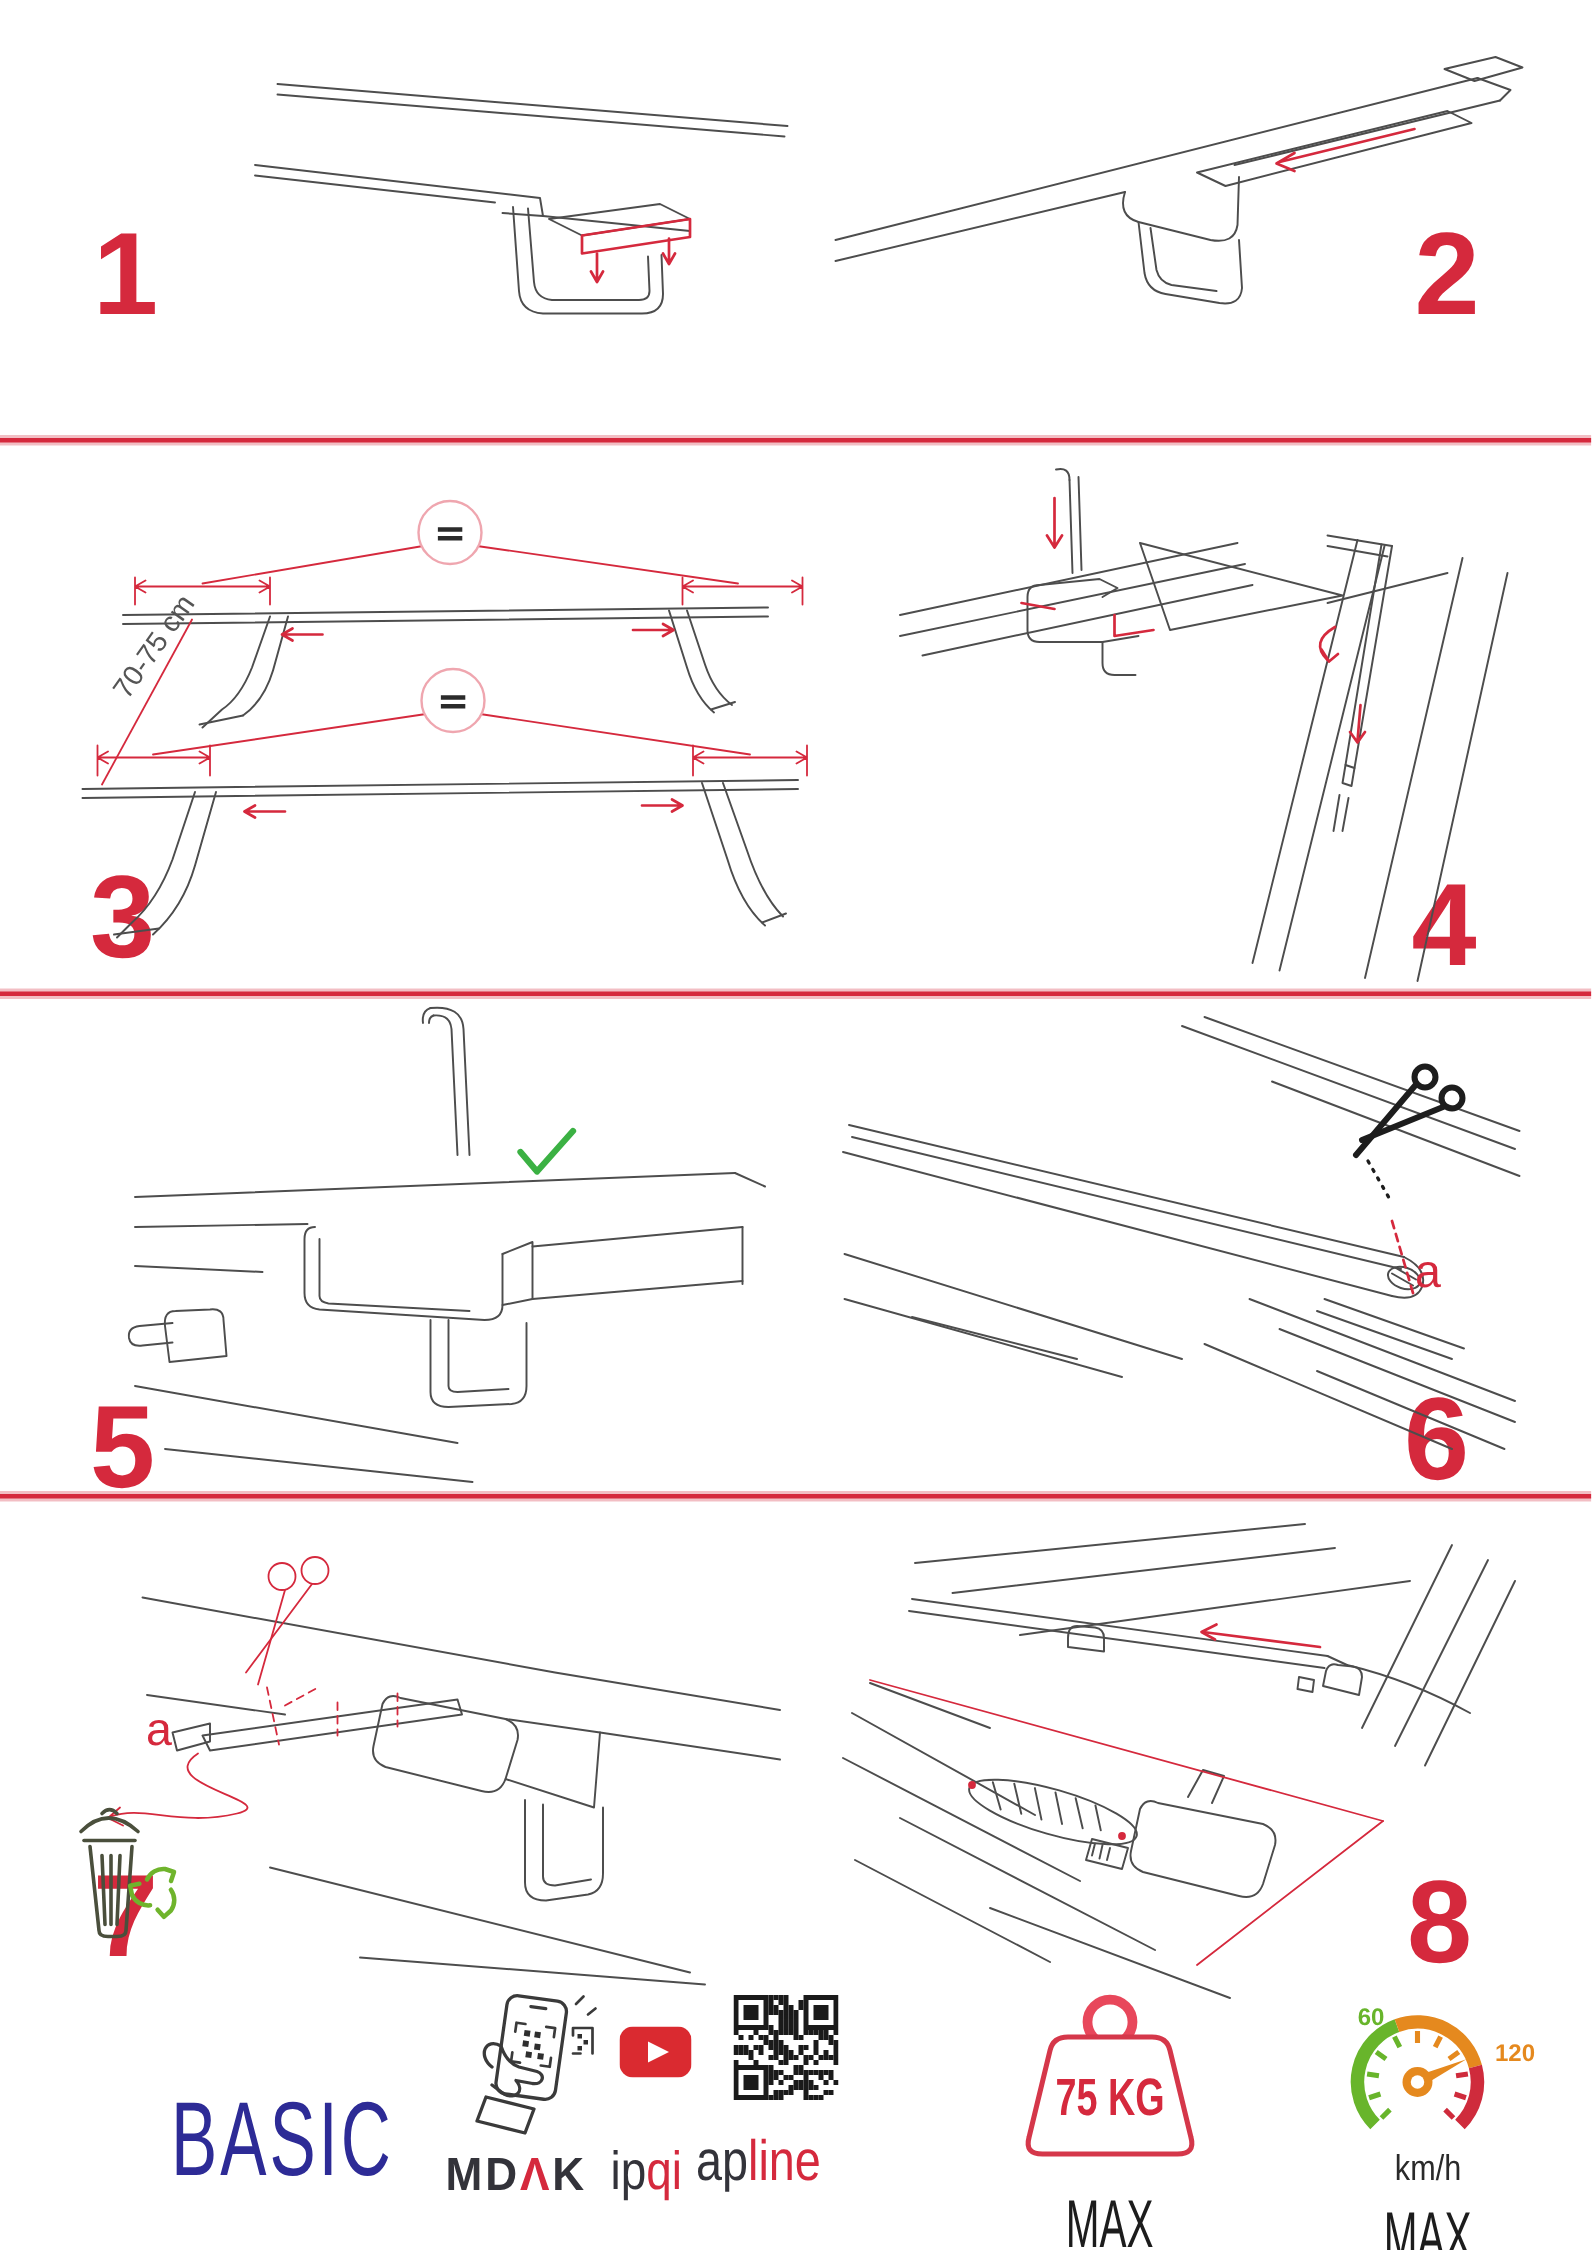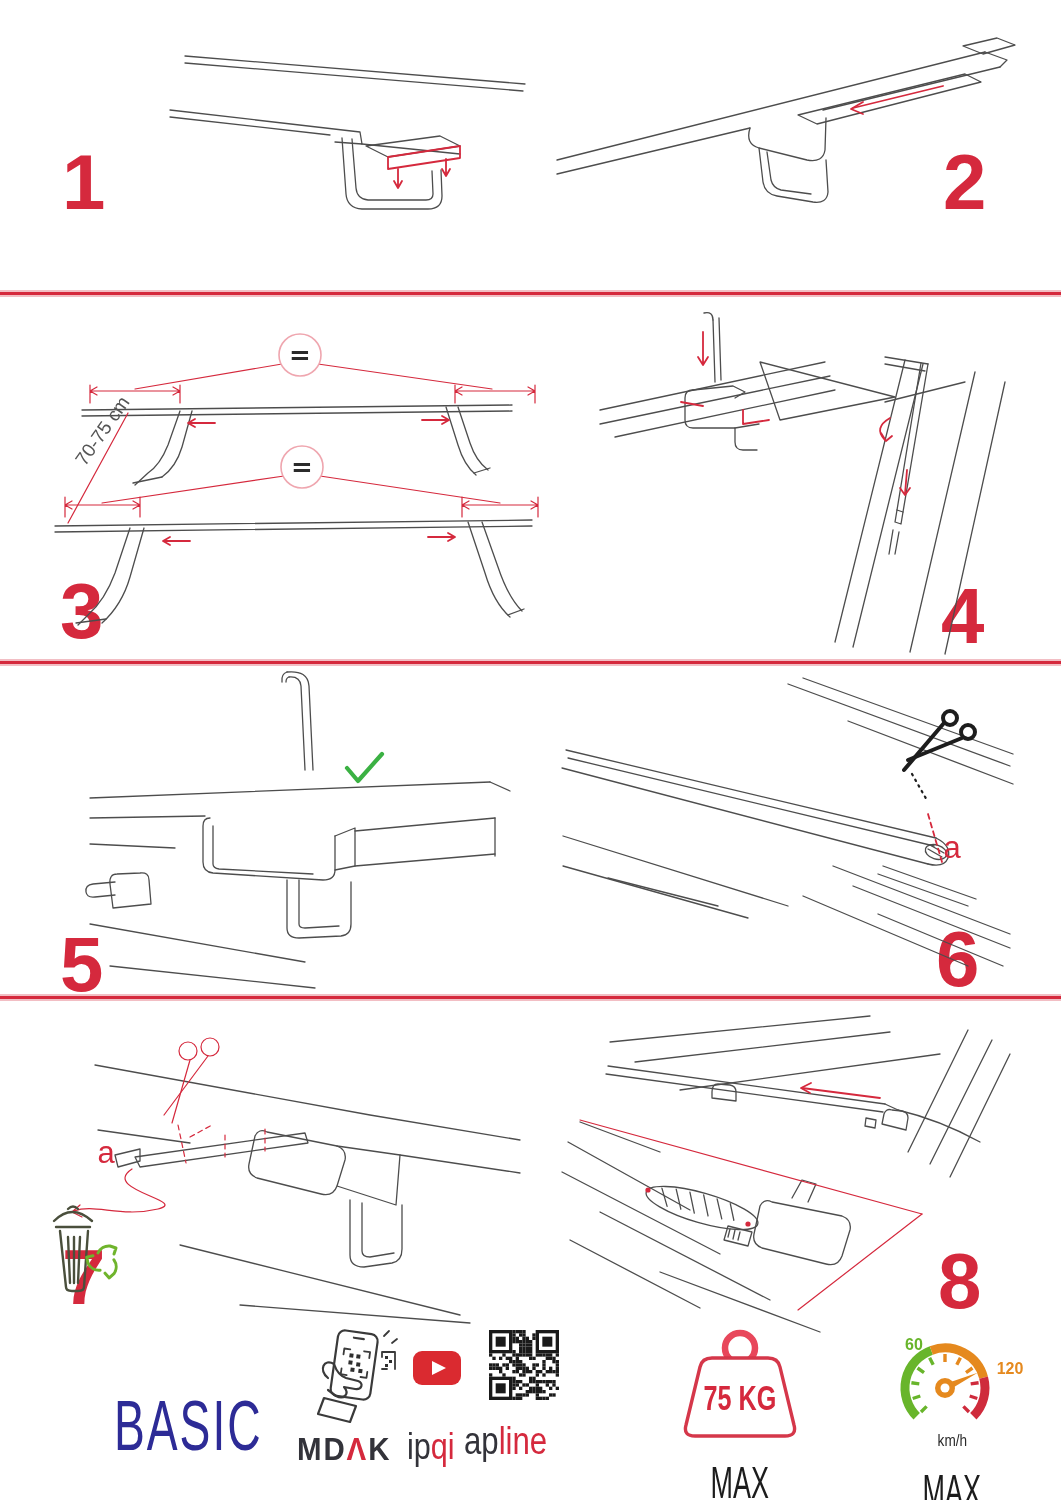--- a/index.html
+++ b/index.html
@@ -36,21 +36,21 @@
   .brandline{font-size:37px;font-weight:bold;color:#2f2f2f;transform:scaleX(.80);}
   .brandline .red{color:var(--accent);}
   .mdak{font-size:31px;font-weight:bold;color:var(--dark);letter-spacing:2px;transform:scaleX(.95);}
   .mdak .red{color:var(--accent);}
   .ipqi{font-size:36px;color:var(--dark);transform:scaleX(.85);}
   .ipqi .red{color:var(--accent);}
   .apline{font-size:38px;font-weight:500;color:var(--dark);transform:scaleX(.82);}
   .apline .red{color:var(--accent);}
   .maxlabel{position:absolute;text-align:center;font-size:45px;color:#1c1c1c;margin-top:15px;}
   .maxlabel span{display:inline-block;transform:scaleX(.60);transform-origin:center;}
-  .kmh{position:absolute;text-align:center;font-size:16px;color:#2a2a2a;}
+  .kmh{position:absolute;text-align:center;font-size:24px;color:#2a2a2a;}
   .kmh span{display:inline-block;transform:scaleX(.85);transform-origin:center;}
   .gaugetext{font-family:"Liberation Sans",sans-serif;font-size:16px;font-weight:bold;text-anchor:middle;}
   .wtext{font-family:"Liberation Sans",sans-serif;font-size:35px;font-weight:bold;fill:var(--accent);text-anchor:middle;}
 </style>
 </head>
 <body>
 
 <div class="page">
 
   <div class="stepnum" style="left:62px;top:143px;">1</div>

